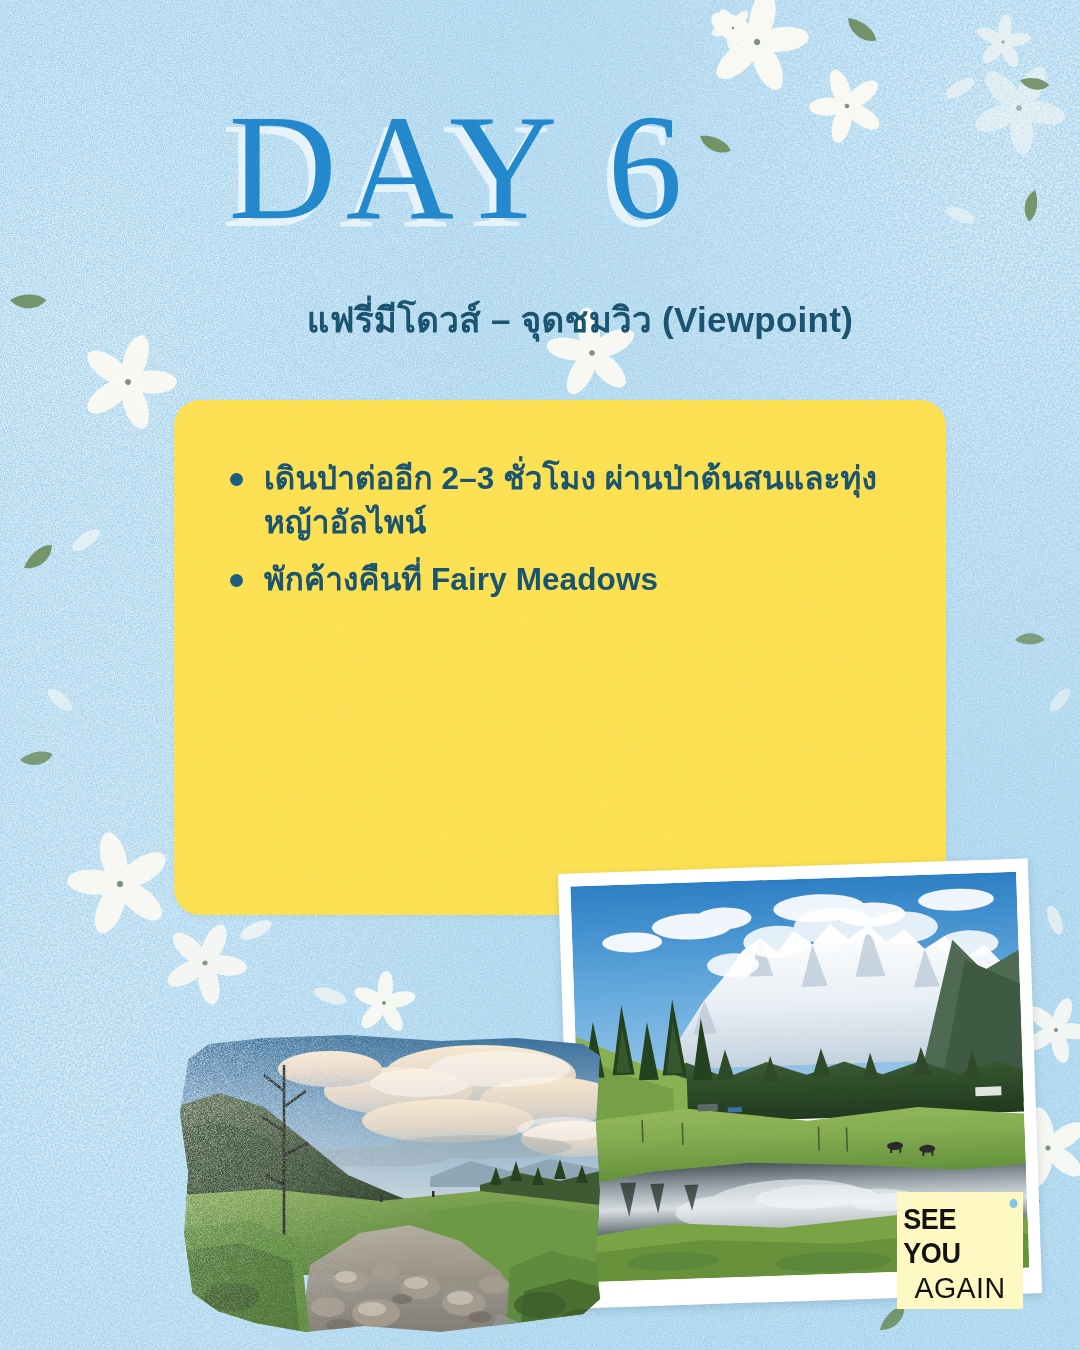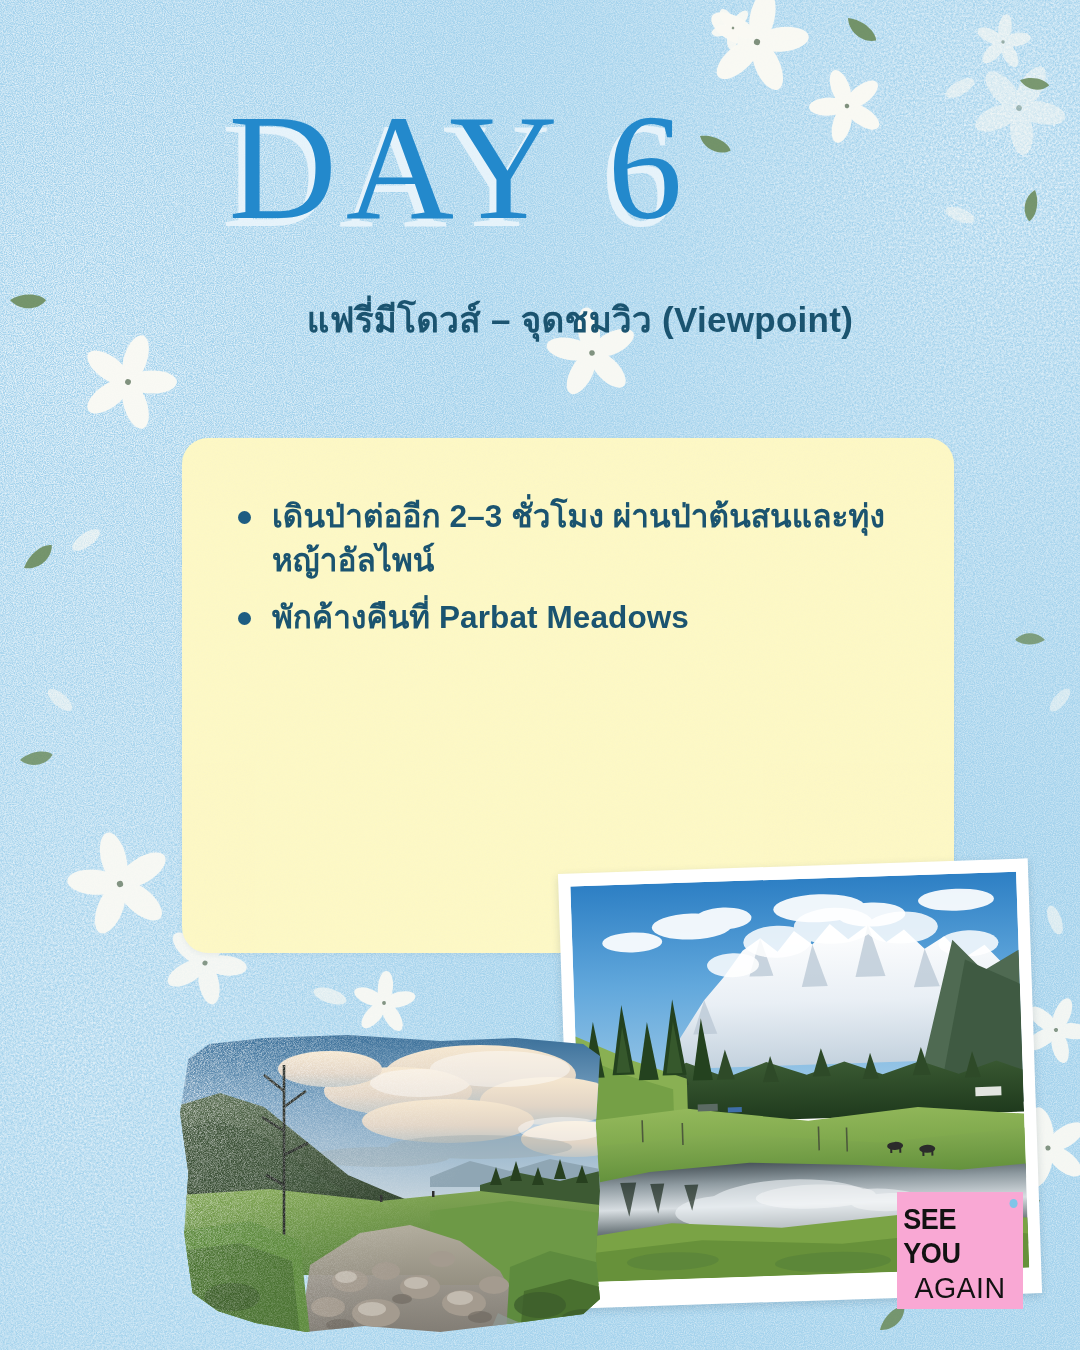--- a/index.html
+++ b/index.html
@@ -39,28 +39,27 @@
     font-size:35px;
     font-weight:700;
     color:#1b5470;
     letter-spacing:.3px;
     margin-left:40px;
   }
 
   
   .card{
     position:absolute;
-    left:182px; top:400px;
+    left:174px; top:400px;
     width:772px; height:515px;
-    background:#fef9c3;
+    background:#fde047;
     border-radius:26px;
     z-index:3;
     overflow:hidden;
     box-shadow:0 2px 5px rgba(40,70,90,.06);
-    margin-top:38px;
   }
   .card .grain{ position:absolute; inset:0; opacity:.55; }
   .card .inner{
     position:relative; z-index:2;
     padding:56px 40px 0 52px;
   }
   ul.bullets{ list-style:none; }
   ul.bullets li{
     position:relative;
     padding-left:38px;
@@ -108,21 +107,21 @@
     overflow:hidden;
     position:relative;
   }
   .photo-inner{ position:absolute; inset:0; }
 
   
   .logo{
     position:absolute;
     left:897px; top:1192px;
     width:126px; height:117px;
-    background:#f9a8d4;
+    background:#fef9c3;
     z-index:8;
     display:flex; flex-direction:column;
     align-items:center; justify-content:center;
     padding-top:6px;
   }
   .logo .l1{
     font-family:"Liberation Sans", sans-serif;
     font-weight:700;
     font-size:30px;
     letter-spacing:-.5px;
@@ -319,21 +318,21 @@
       <filter id="pg">
         <feTurbulence type="fractalNoise" baseFrequency="1.1" numOctaves="4" seed="3" result="n"></feTurbulence>
         <feColorMatrix in="n" type="matrix" values="0 0 0 0 .82  0 0 0 0 .81  0 0 0 0 .76  0 0 0 .30 0"></feColorMatrix>
       </filter>
     </defs>
     <rect width="772" height="515" filter="url(#pg)"></rect>
   </svg>
   <div class="inner">
     <ul class="bullets">
       <li>เดินป่าต่ออีก 2–3 ชั่วโมง ผ่านป่าต้นสนและทุ่งหญ้าอัลไพน์</li>
-      <li> พักค้างคืนที่ Parbat Meadows</li>
+      <li> พักค้างคืนที่ Fairy Meadows</li>
     </ul>
   </div>
 </div>
 
 <div class="photo-main">
   <svg viewBox="0 0 446 396" preserveAspectRatio="none" style="display:block;width:100%;height:100%">
     <defs>
       <linearGradient id="sky1" x1="0" y1="0" x2="0" y2="1">
         <stop offset="0%" stop-color="#2d7fc4"></stop>
         <stop offset="45%" stop-color="#62a8dc"></stop>

